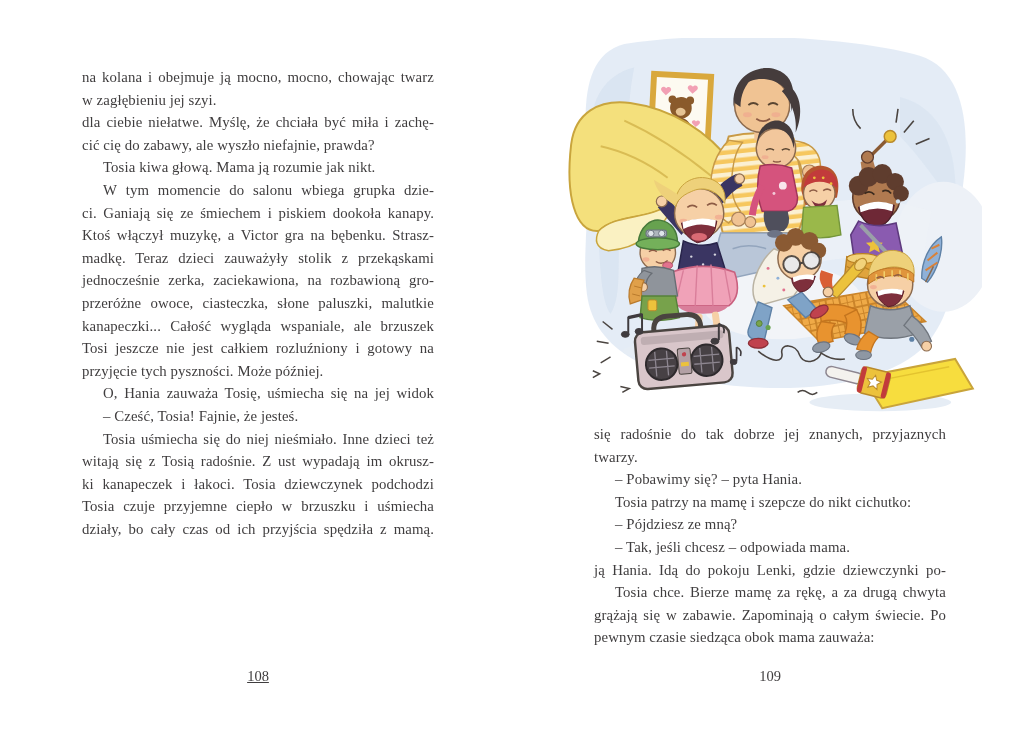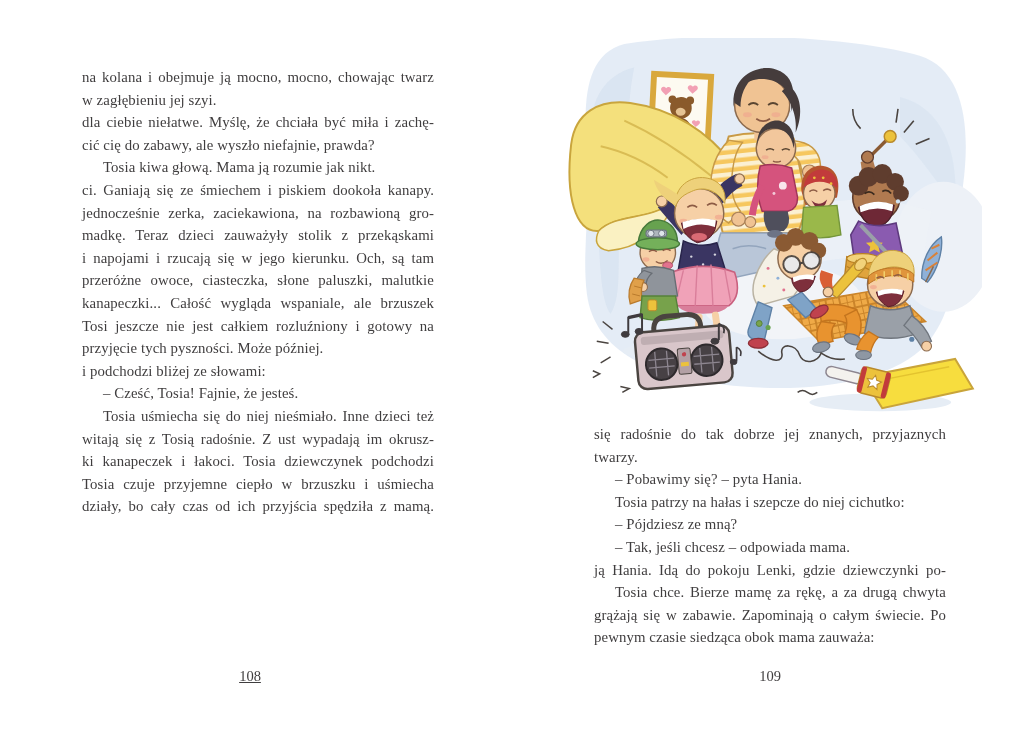--- a/index.html
+++ b/index.html
@@ -5,45 +5,46 @@
   html,body{margin:0;padding:0;background:#ffffff;}
   .spread{position:relative;width:1024px;height:738px;background:#ffffff;overflow:hidden;
           font-family:"Liberation Serif", serif;color:#3f3d3e;}
   .text-block{position:absolute;font-size:14.8px;line-height:22.6px;letter-spacing:.1px;}
   .left-col{left:82px;top:66px;width:352px;}
   .right-col{left:594px;top:423px;width:352px;}
   .line{white-space:nowrap;height:22.6px;}
   .line.ind{padding-left:21px;}
   .line.just{text-align:justify;text-align-last:justify;}
   .pagenum{position:absolute;top:668px;width:352px;text-align:center;font-size:14.5px;color:#3f3d3e;}
-  .pagenum.l{left:74px;text-decoration:underline;} .pagenum.r{left:594px;text-align:center;}
+  .pagenum.l{left:82px;text-decoration:underline;} .pagenum.r{left:594px;text-align:center;}
   figure.illo{position:absolute;left:562px;top:38px;width:420px;height:382px;margin:0;}
   figure.illo svg{display:block;width:100%;height:100%;}
 </style>
 </head>
 <body>
 
 <div class="spread">
 
   <section>
     <div class="text-block left-col">
         <div class="line just">na kolana i obejmuje ją mocno, mocno, chowając twarz</div>
         <div class="line">w zagłębieniu jej szyi.</div>
         <div class="line just">dla ciebie niełatwe. Myślę, że chciała być miła i zachę-</div>
         <div class="line">cić cię do zabawy, ale wyszło niefajnie, prawda?</div>
         <div class="line ind">Tosia kiwa głową. Mama ją rozumie jak nikt.</div>
+        <div class="line ind just">W tym momencie do salonu wbiega grupka dzie-</div>
         <div class="line just">ci. Ganiają się ze śmiechem i piskiem dookoła kanapy.</div>
+        <div class="line just">Ktoś włączył muzykę, a Victor gra na bębenku. Strasz-</div>
+        <div class="line just">madkę. Teraz dzieci zauważyły stolik z przekąskami</div>
         <div class="line just">jednocześnie zerka, zaciekawiona, na rozbawioną gro-</div>
-        <div class="line just">madkę. Teraz dzieci zauważyły stolik z przekąskami</div>
-        <div class="line just">i napojami i rzucają się w jego kierunku. Och, są tam</div>
         <div class="line just">przeróżne owoce, ciasteczka, słone paluszki, malutkie</div>
         <div class="line just">kanapeczki... Całość wygląda wspaniale, ale brzuszek</div>
         <div class="line just">Tosi jeszcze nie jest całkiem rozluźniony i gotowy na</div>
         <div class="line">przyjęcie tych pyszności. Może później.</div>
-        <div class="line">i podchodzi bliżej ze słowami:</div>
+        <div class="line ind just">O, Hania zauważa Tosię, uśmiecha się na jej widok</div>
         <div class="line ind">– Cześć, Tosia! Fajnie, że jesteś.</div>
         <div class="line ind just">Tosia uśmiecha się do niej nieśmiało. Inne dzieci też</div>
         <div class="line just">witają się z Tosią radośnie. Z ust wypadają im okrusz-</div>
         <div class="line just">ki kanapeczek i łakoci. Tosia dziewczynek podchodzi</div>
         <div class="line just">Tosia czuje przyjemne ciepło w brzuszku i uśmiecha</div>
         <div class="line just">działy, bo cały czas od ich przyjścia spędziła z mamą.</div>
       </div>
     <div class="pagenum l">108</div>
   </section>
 
@@ -341,21 +342,21 @@
           <rect x="324" y="333" width="5" height="27" rx="2" fill="#c23b3b"></rect>
           <path d="M314,339 l2.3,4.7 5.2,0.5 -3.9,3.5 1.2,5 -4.8,-2.6 -4.8,2.6 1.2,-5 -3.9,-3.5 5.2,-0.5 Z" fill="#ffffff" stroke="#b98a2c" stroke-width="1"></path>
         </g>
       </svg>
     </figure>
 
     <div class="text-block right-col">
         <div class="line just">się radośnie do tak dobrze jej znanych, przyjaznych</div>
         <div class="line">twarzy.</div>
         <div class="line ind">– Pobawimy się? – pyta Hania.</div>
-        <div class="line ind">Tosia patrzy na hałas i szepcze do niej cichutko:</div>
+        <div class="line ind">Tosia patrzy na mamę i szepcze do nikt cichutko:</div>
         <div class="line ind">– Pójdziesz ze mną?</div>
         <div class="line ind">– Tak, jeśli chcesz – odpowiada mama.</div>
         <div class="line just">ją Hania. Idą do pokoju Lenki, gdzie dziewczynki po-</div>
         <div class="line ind just">Tosia chce. Bierze mamę za rękę, a za drugą chwyta</div>
         <div class="line just">grążają się w zabawie. Zapominają o całym świecie. Po</div>
         <div class="line">pewnym czasie siedząca obok mama zauważa:</div>
       </div>
     <div class="pagenum r">109</div>
   </section>
 

